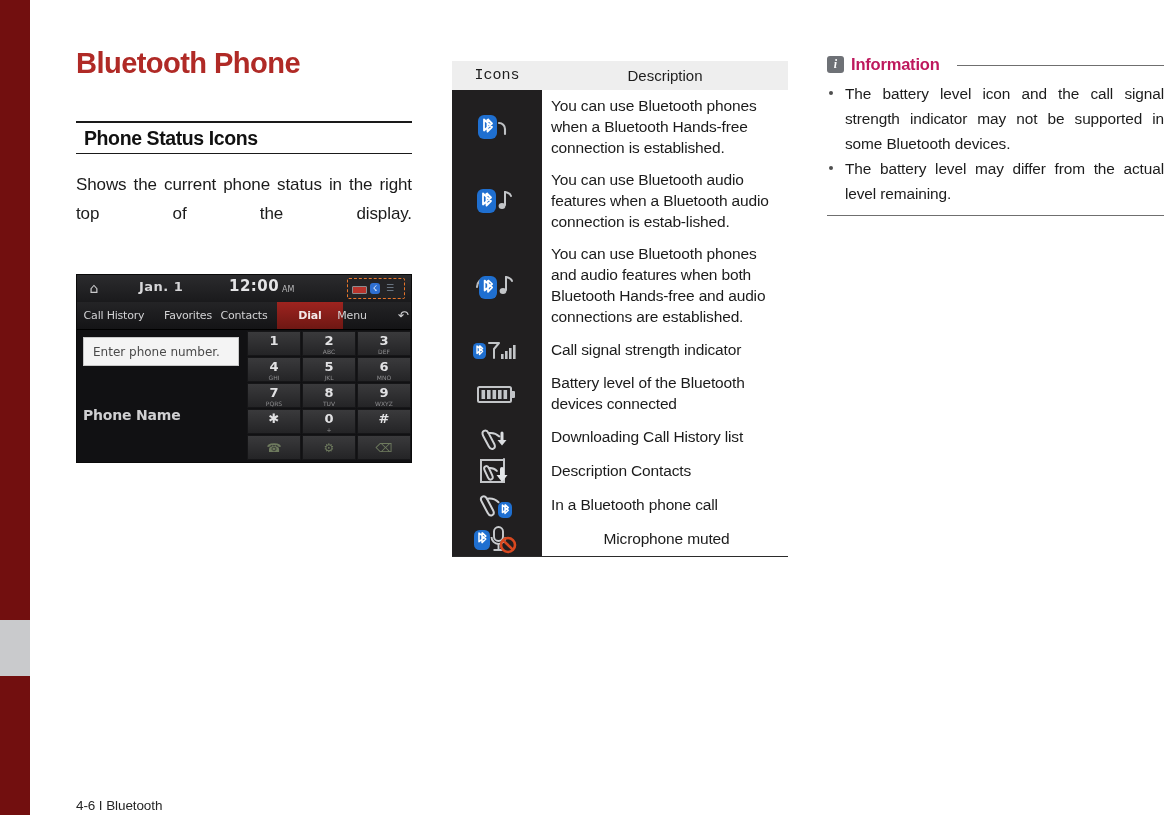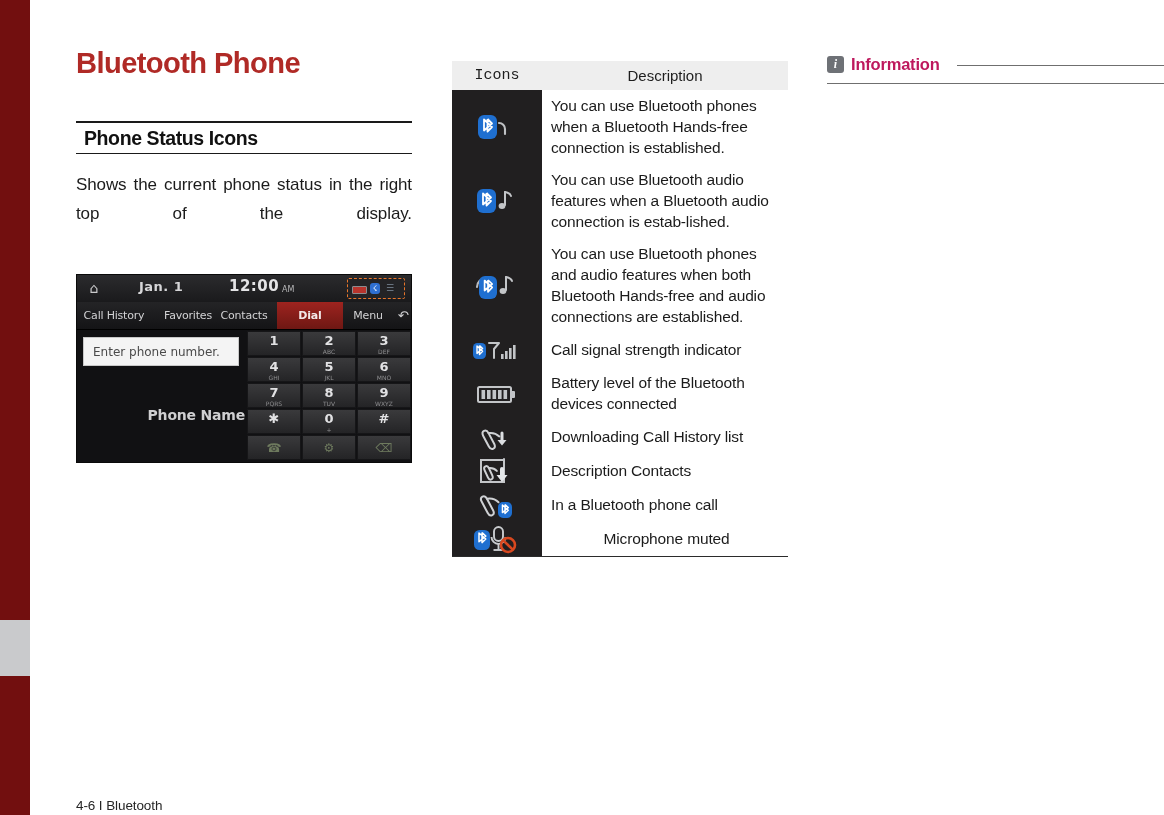--- a/index.html
+++ b/index.html
@@ -167,40 +167,40 @@
     letter-spacing: -0.2px;
   }
   .dev-tab.t1 { left: 2px;   width: 70px; }
   .dev-tab.t2 { left: 80px;  width: 62px; }
   .dev-tab.t3 { left: 134px; width: 66px; }
   .dev-tab.t4 {
     left: 200px; width: 66px;
     background: linear-gradient(#9e241f, #6e1713);
     color: #f3e8e8; font-weight: bold;
   }
-  .dev-tab.t5 { left: 266px; width: 50px; }
+  .dev-tab.t5 { left: 250px; width: 50px; }
   .dev-tab.t6 { left: 316px; width: 20px; font-size: 13px; }
 
   .dev-field {
     position: absolute;
     left: 6px; top: 62px;
     width: 156px; height: 29px;
     background: #f4f4f4;
     border: 1px solid #c8c8c8;
     color: #4a4a4a;
     font-size: 12px;
     line-height: 29px;
     padding-left: 9px;
     box-sizing: border-box;
   }
   .dev-phonename {
     position: absolute;
     left: 6px; top: 132px;
     width: 162px;
-    text-align: right;
+    text-align: left;
     font-size: 14px;
     color: #cfcfd1;
     font-weight: bold;
     letter-spacing: -0.2px;
   }
 
   .dev-keypad {
     position: absolute;
     left: 170px; top: 56px;
     width: 165px; height: 132px;
@@ -617,16 +617,20 @@
     </tbody>
   </table>
 </div>
 
 <div class="col-right">
   <div class="info-head">
     <span class="info-badge">i</span>
     <span class="info-title">Information</span>
     <span class="info-rule"></span>
   </div>
+  <ul class="info-list">
+    <li>The battery level icon and the call signal strength indicator may not be supported in some Bluetooth devices.</li>
+    <li>The battery level may differ from the actual level remaining.</li>
+  </ul>
   <div class="info-bottom-rule"></div>
 </div>
 
 <div class="footer">4-6 I Bluetooth</div>
 
 </body></html>

